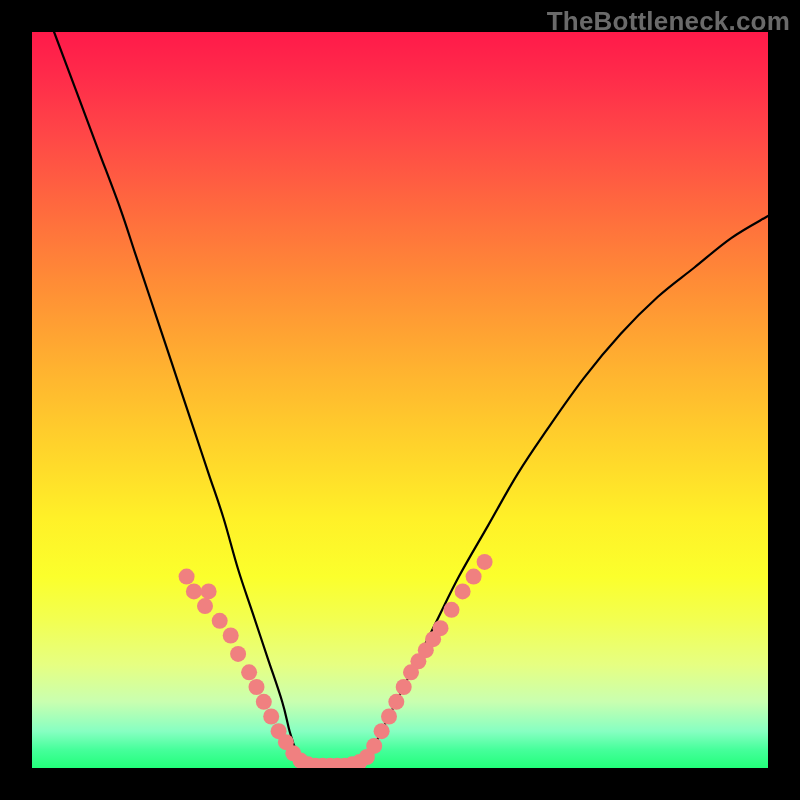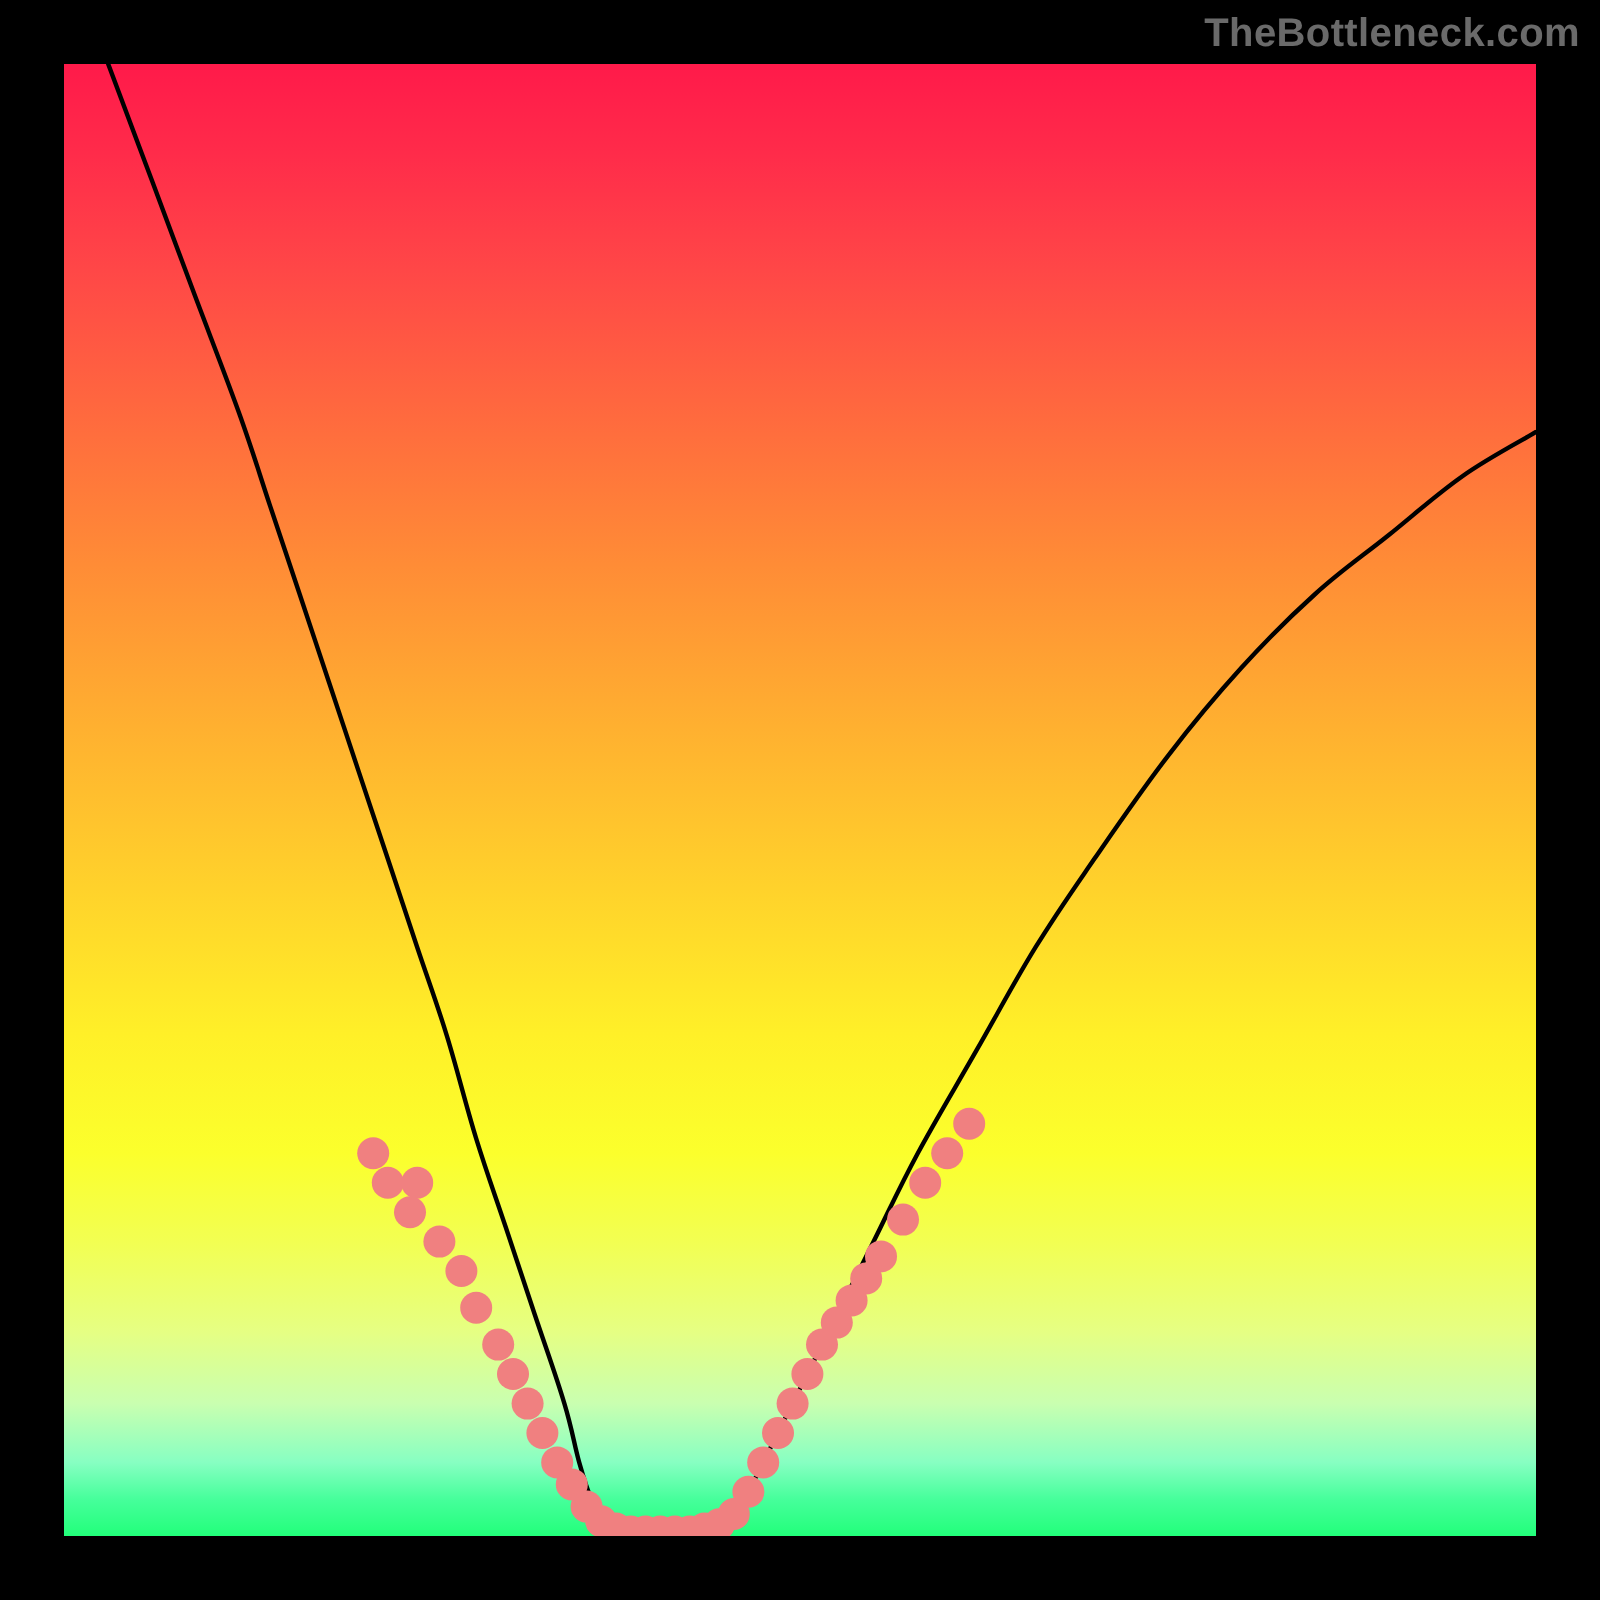--- a/index.html
+++ b/index.html
@@ -50,21 +50,21 @@
       #87ffc2 95%,
       #46ff9b 97.5%,
       #22ff7a 100%
     );
   }
   .watermark {
     position: absolute;
     top: 6px;
     right: 10px;
     color: #6a6a6a;
-    font-size: 20px;
+    font-size: 26px;
     font-weight: 600;
     letter-spacing: 0.2px;
     user-select: none;
   }
   svg.curves {
     position: absolute;
     top: 0;
     left: 0;
     width: 100%;
     height: 100%;

